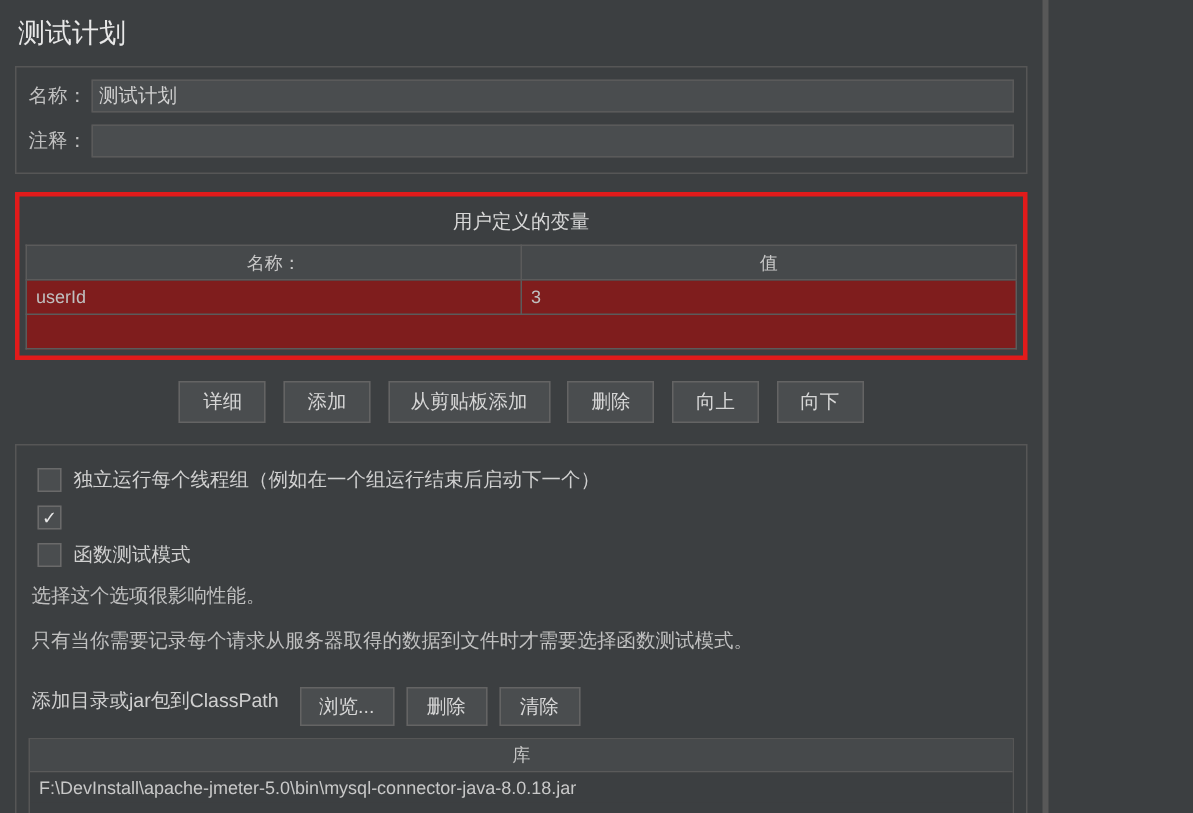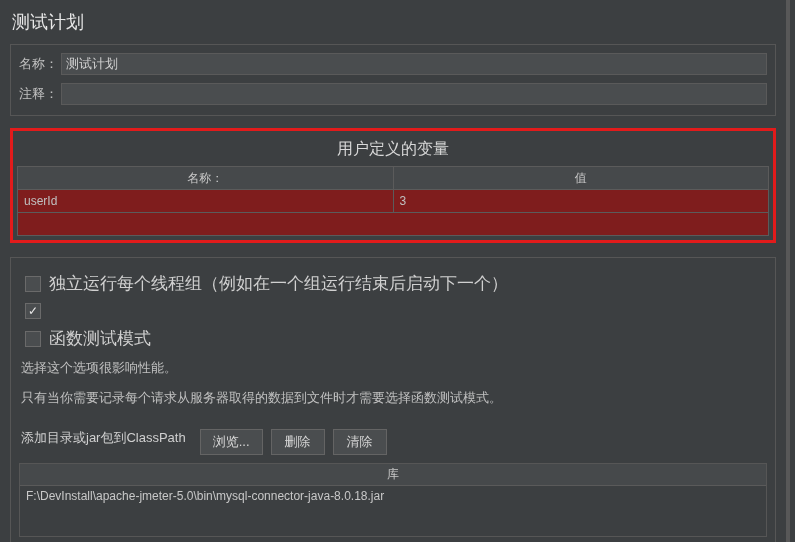--- a/index.html
+++ b/index.html
@@ -8,21 +8,21 @@
     width: 795px;
     height: 542px;
     background: #3c3f41;
     font-family: "Microsoft YaHei", Arial, sans-serif;
     font-size: 13px;
     color: #c0c0c0;
     overflow: hidden;
   }
   .outer {
     box-sizing: border-box;
-    width: 790px;
+    width: 699px;
     height: 542px;
     padding: 8px 10px 10px 10px;
     background: #3c3f41;
     border-right: 4px solid #585858;
   }
   .panel-title {
     font-size: 18px;
     color: #e8e8e8;
     margin: 2px 0 10px 2px;
     font-weight: normal;
@@ -56,21 +56,21 @@
   }
   .var-box {
     border: 3px solid #e21b1b;
     padding: 4px;
     margin-top: 2px;
     margin-bottom: 14px;
   }
   .var-title {
     text-align: center;
     color: #d8d8d8;
-    font-size: 16px;
+    font-size: 13px;
     padding: 4px 0 6px 0;
   }
   table.var-table {
     width: 100%;
     border-collapse: collapse;
   }
   table.var-table th {
     background: #46494b;
     border: 1px solid #5b5b5b;
     color: #c8c8c8;
@@ -128,21 +128,21 @@
     cursor: pointer;
   }
   .checkbox.checked::after {
     content: "✓";
     color: #e8e8e8;
     font-size: 12px;
     line-height: 1;
   }
   .check-label {
     color: #d0d0d0;
-    font-size: 17px;
+    font-size: 13px;
   }
   .help-text {
     color: #c0c0c0;
     font-size: 13px;
     margin: 10px 0 2px 2px;
     line-height: 1.5;
   }
   .classpath-row {
     display: flex;
     margin: 22px 0 8px 2px;
@@ -206,20 +206,28 @@
           <td>userId</td>
           <td>3</td>
         </tr>
         <tr class="empty-row">
           <td colspan="2"></td>
         </tr>
       </tbody>
     </table>
   </div>
 
+  <div class="btn-row">
+    <span class="btn">详细</span>
+    <span class="btn">添加</span>
+    <span class="btn">从剪贴板添加</span>
+    <span class="btn">删除</span>
+    <span class="btn">向上</span>
+    <span class="btn">向下</span>
+  </div>
 
   <div class="fieldset" style="border:1px solid #565656;padding:10px 8px 10px 8px;">
     <div class="check-row">
       <span class="checkbox"></span>
       <span class="check-label">独立运行每个线程组（例如在一个组运行结束后启动下一个）</span>
     </div>
     <div class="check-row">
       <span class="checkbox checked"></span>
     </div>
     <div class="check-row">

